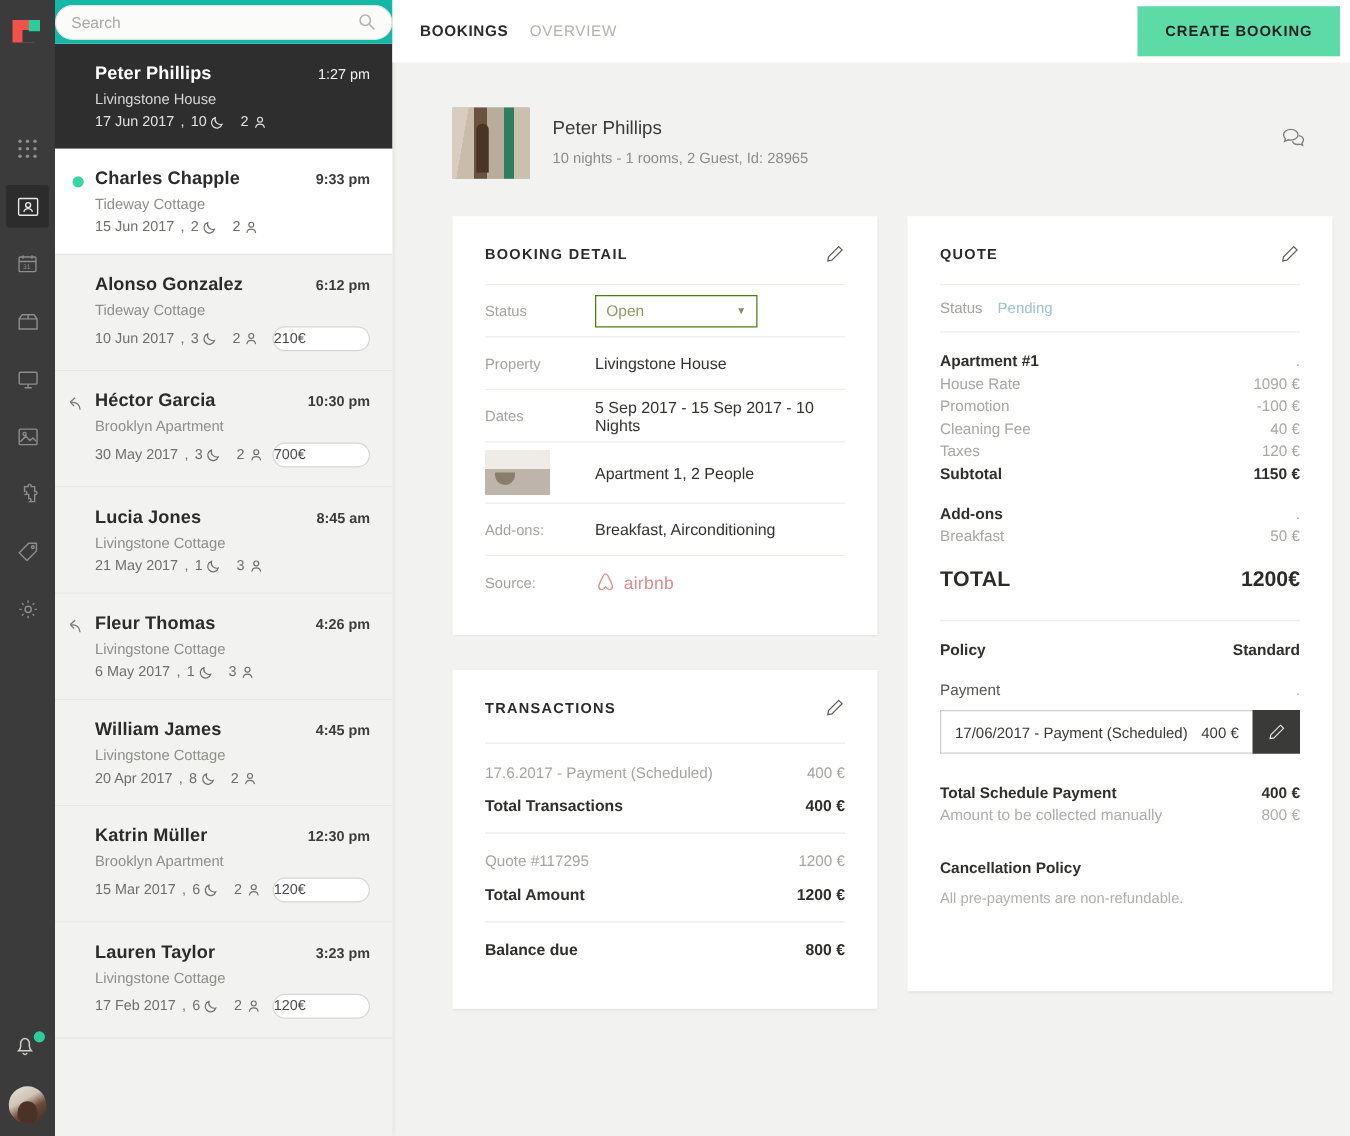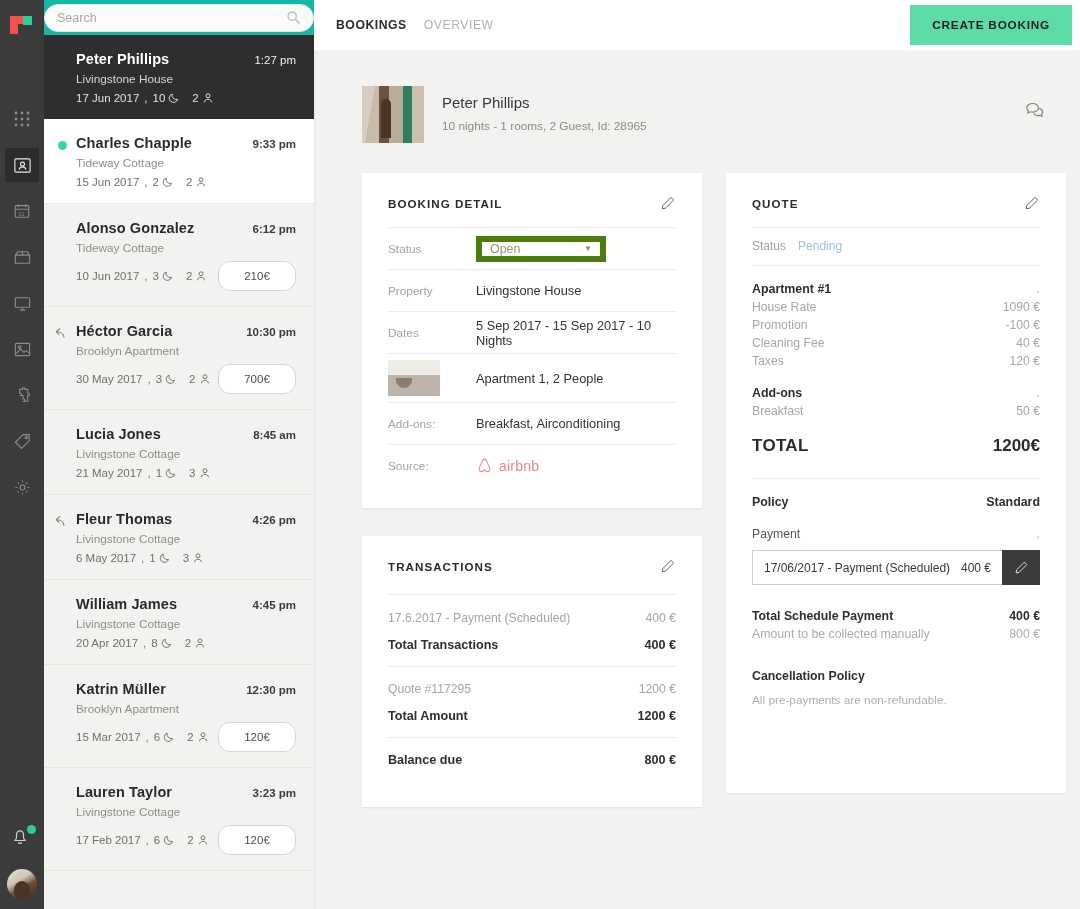--- a/index.html
+++ b/index.html
@@ -88,21 +88,21 @@
   .bk-prop { font-size: 11.8px; color: #8e8e8a; margin-top: 5px; }
   .bk.sel .bk-prop { color: #d6d6d6; }
   .bk-row3 { display: flex; align-items: center; margin-top: 6px; }
   .bk-meta { font-size: 11.5px; color: #6f6f6b; display: flex; align-items: center; gap: 3px; }
   .bk.sel .bk-meta { color: #e2e2e2; }
   .bk-meta .sep { margin: 0 2px; }
   .bk-meta svg { display:block; }
   .bk-price {
     margin-left: auto; border: 1px solid #d6d6d2; border-radius: 12px;
     background: #fff; font-size: 11.5px; color: #4d4d4d;
-    padding: 8px 0; width: 78px; text-align: center;
+    padding: 3px 0; width: 78px; text-align: left;
   }
   .bk-dot { position: absolute; left: 14px; top: 22px; width: 9px; height: 9px;
     border-radius: 50%; background: #35d6a4; }
   .bk-reply { position: absolute; left: 10px; top: 19px; color: #7a7a76; }
 
   
   .main { flex: 1; height: 909px; background: #f2f2f0; position: relative;
     display: flex; flex-direction: column; }
   .topbar {
     position: absolute; left: 0; top: 0; width: 100%; height: 50px;
@@ -152,21 +152,21 @@
   .pencil { margin-left: auto; color: #5e5e5a; cursor: pointer; display:flex; }
   .card-body { padding: 0 26px 22px 26px; }
 
   .drow {
     display: flex; align-items: center; border-top: 1px solid #ededea;
     min-height: 42px;
   }
   .drow .lbl { width: 88px; flex: 0 0 88px; font-size: 11.8px; color: #a3a39f; }
   .drow .val { font-size: 12.8px; color: #333331; }
   .select {
-    border: 6px solid #4d7c0f; width: 130px; height: 26px; display: flex;
+    border: 1px solid #4d7c0f; width: 130px; height: 26px; display: flex;
     align-items: center; padding: 0 8px; color: #8e9a62; font-size: 12.4px;
     background: #fff; cursor: pointer; margin: 7px 0;
   }
   .select .caret { margin-left: auto; font-size: 8px; color: #8a8a6e; }
   .thumb-sm {
     width: 52px; height: 36px; flex: 0 0 52px; margin-right: 36px;
     background: #cdc8c0;
     background-image:
       linear-gradient(to bottom, #efece7 0 42%, #bdb5ab 42%),
       linear-gradient(to right, #e6e2dc 0 62%, #5d4a3c 62% 78%, #cfc8bf 78%);
@@ -748,20 +748,24 @@
                     </div>
                     <div class="qrow">
                       <div class="q-lbl">Cleaning Fee</div>
                       <div class="q-val">40 €</div>
                     </div>
                     <div class="qrow">
                       <div class="q-lbl">Taxes</div>
                       <div class="q-val">120 €</div>
                     </div>
                   </div>
+                <div class="qrow sub">
+                  <div class="q-lbl">Subtotal</div>
+                  <div class="q-val">1150 €</div>
+                </div>
               </div>
 
               <div class="q-sect">
                 <div class="qrow hd">
                   <div class="q-lbl">Add-ons</div>
                   <div class="q-val">.</div>
                 </div>
                 <div id="qaddons">
                     <div class="qrow">
                       <div class="q-lbl">Breakfast</div>

